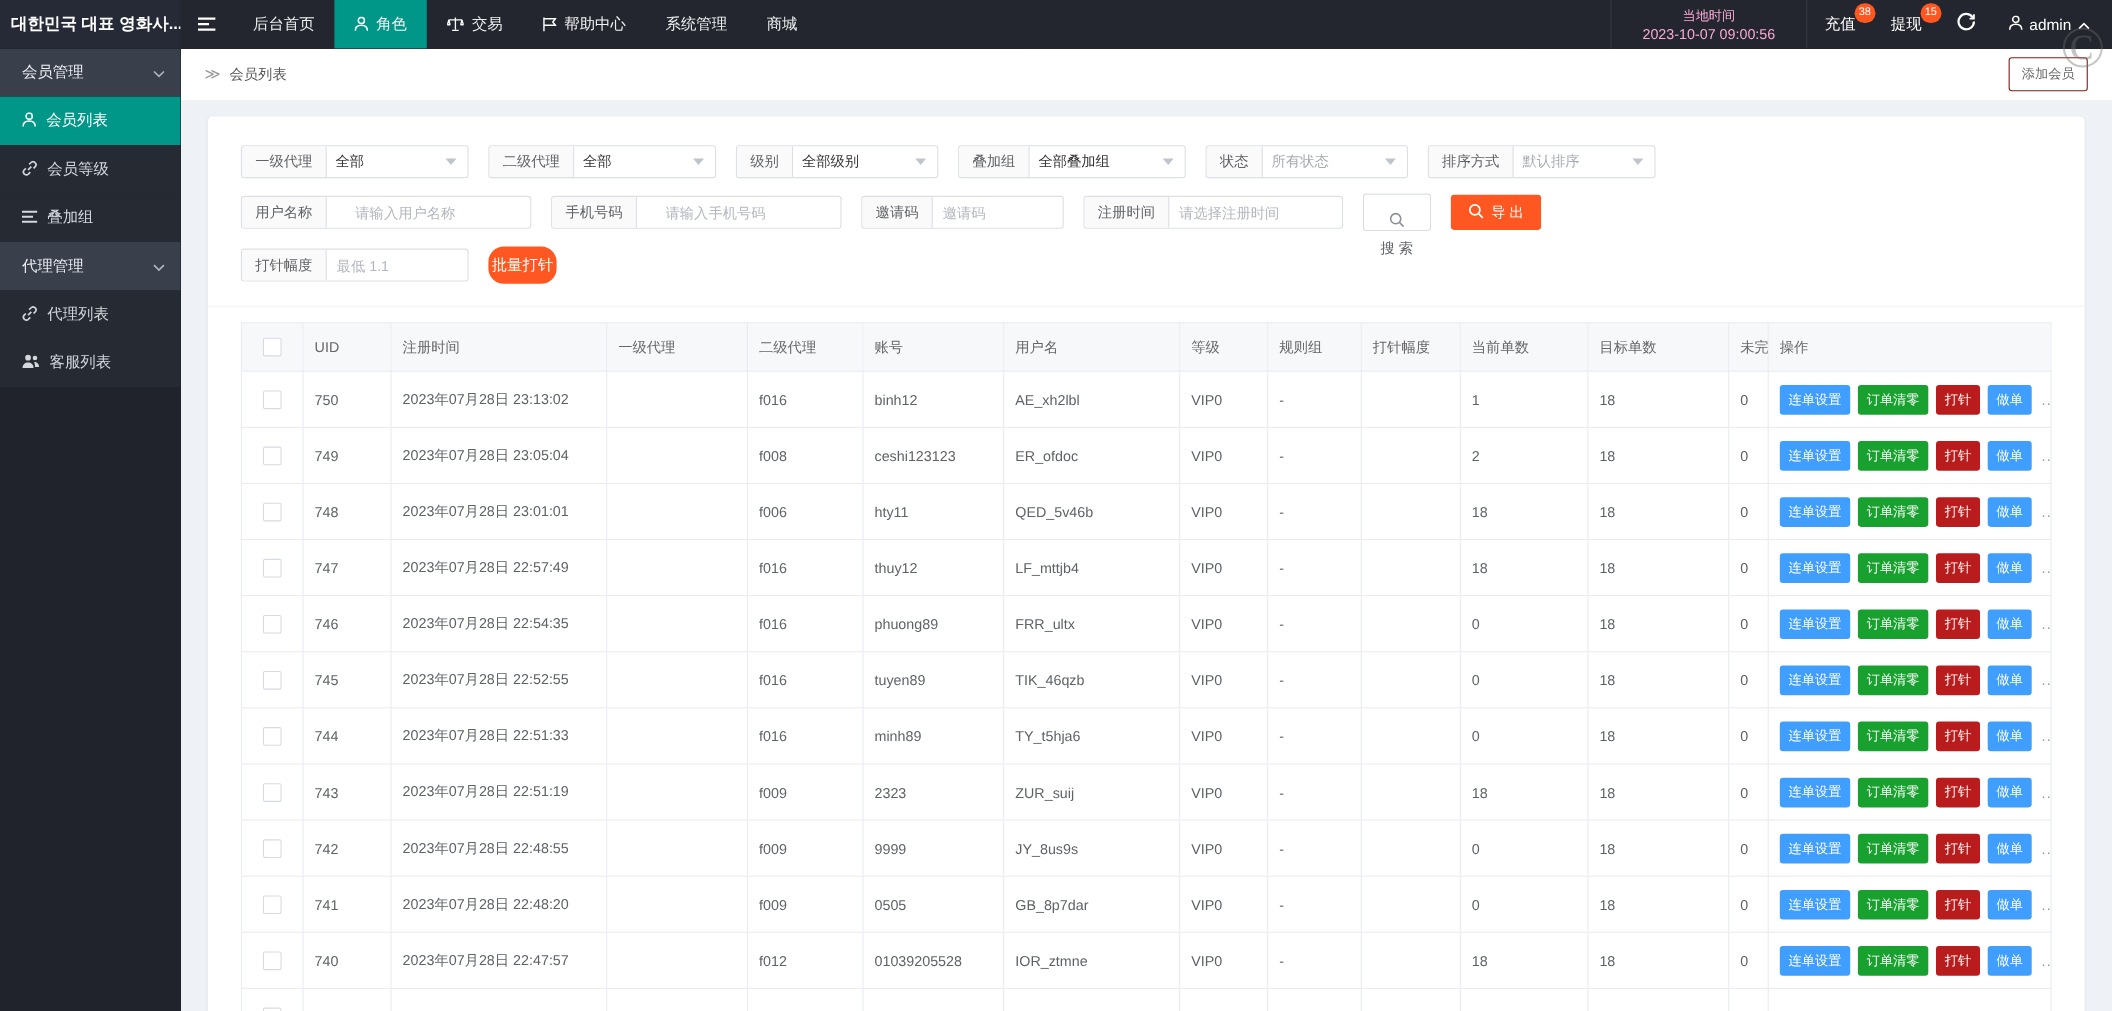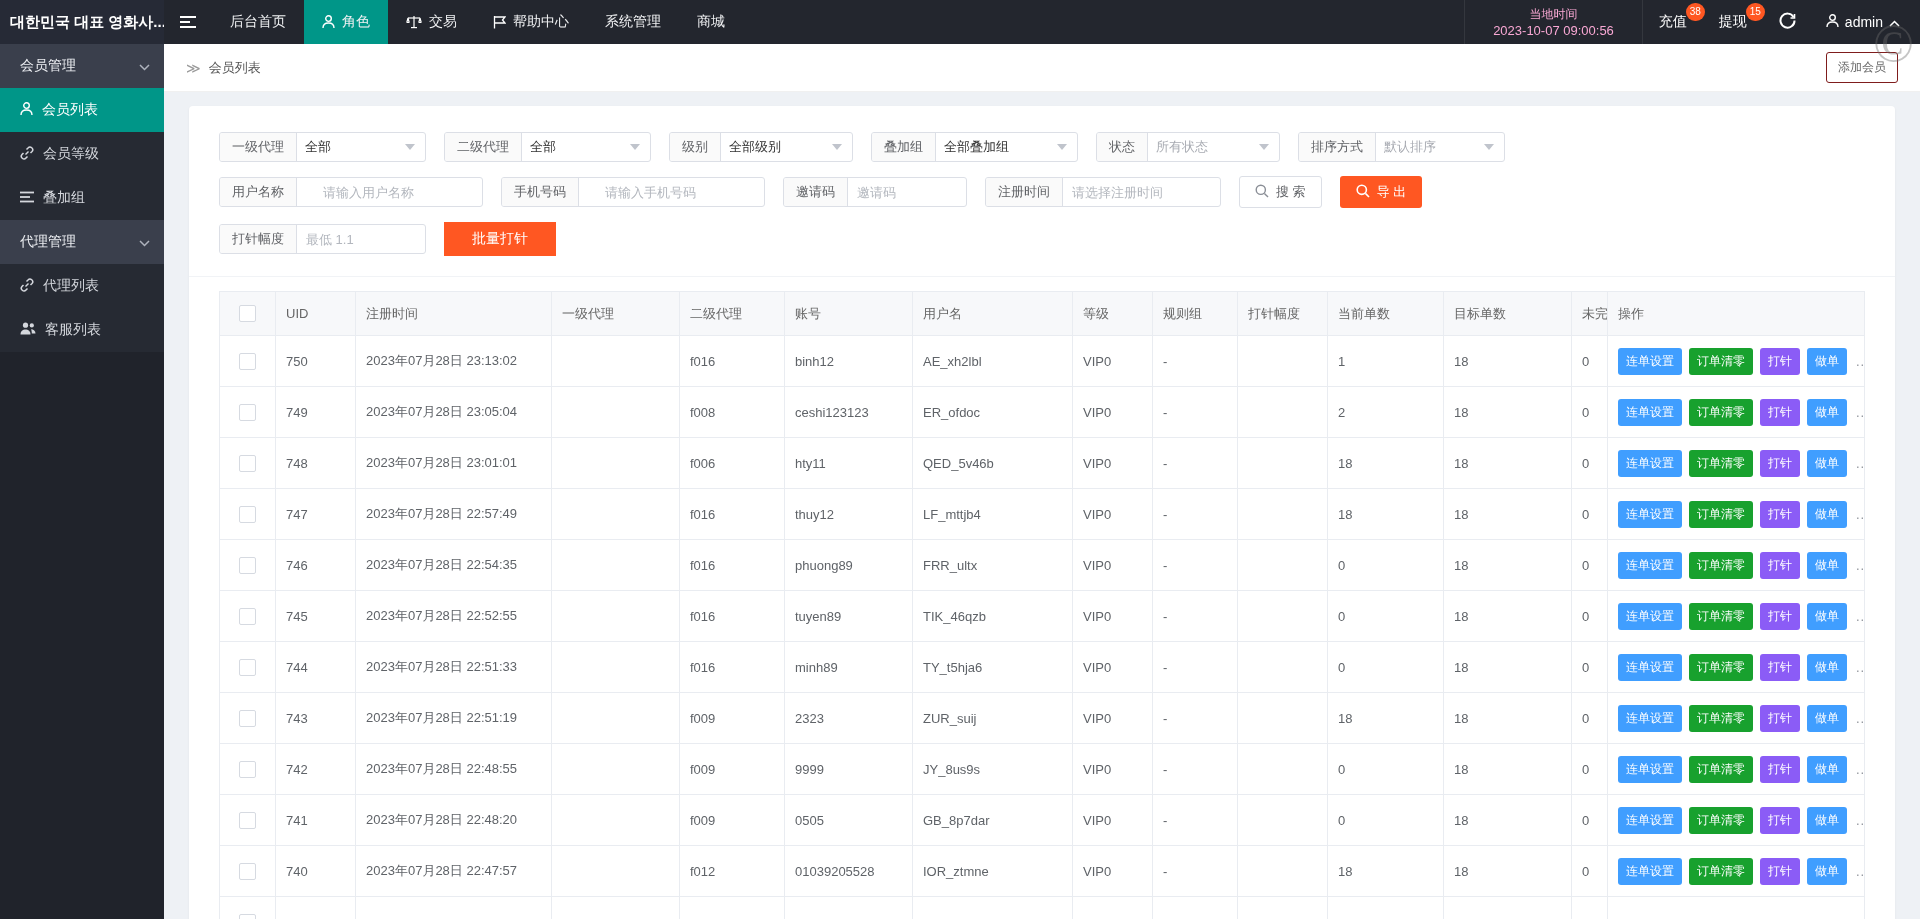--- a/index.html
+++ b/index.html
@@ -63,42 +63,42 @@
   .fvalue { flex:1; font-size:13px; color:#333; padding:0 8px; white-space:nowrap; overflow:hidden; }
   .fvalue.muted { color:#a8abb2; }
   .fcaret { flex:none; width:0; height:0; border-left:5px solid transparent;
     border-right:5px solid transparent; border-top:6px solid #c0c4cc; margin-right:10px; }
   .fctl input { border:none; outline:none; flex:1; font-size:13px; padding:0 9px; min-width:0;
     color:#333; font-family:inherit; background:transparent; }
   .fctl input::placeholder { color:#b3b7be; }
   .w205 { width:207px; } .w185 { width:184px; } .w225 { width:264px;gap:17px; } .w235 { width:236px; }
 
   .btn { border:none; cursor:pointer; font-family:inherit; }
-  .btn-search { display:flex; align-items:center; gap:7px; height:32px; padding:4px 15px;
-    background:#fff; border:1px solid #dcdfe6; border-radius:3px; color:#606266; font-size:13px; }
+  .btn-search { display:flex; align-items:center; gap:7px; height:32px; padding:16px 15px;
+    background:#fff; border:1px solid #dcdfe6; border-radius:3px; color:#606266; font-size:13px;flex-direction:column; }
   .btn-export { display:flex; align-items:center; gap:7px; height:32px; padding:0 16px;
     background:#ff5722; border-radius:3px; color:#fff; font-size:13px; }
-  .btn-batch { height:34px; padding:0 28px; background:#ff5722; border-radius:0;
+  .btn-batch { height:34px; padding:0 3px; background:#ff5722; border-radius:14px;
     color:#fff; font-size:14px; }
   .card-divider { border:none; border-top:1px solid #f1f3f6; margin:20px -30px 14px -30px; }
 
   
   table { width:100%; border-collapse:collapse; table-layout:fixed; }
   th, td { border:1px solid #e9ecf1; font-size:13px; text-align:left; padding:0 10px;
     white-space:nowrap; overflow:hidden; }
   thead th { background:#f7f8fa; color:#666; font-weight:normal; height:44px; }
   tbody td { height:51px; color:#5f6368; background:#fff; }
   .c-check { text-align:center; padding:0; }
   .checkbox { display:inline-block; width:17px; height:17px; border:1px solid #d6dae1;
     border-radius:2px; background:#fff; vertical-align:middle; cursor:pointer; }
   .op-btns { display:flex; align-items:center; gap:7px; }
   .tbtn { color:#fff; font-size:12px; padding:5px 8px; border-radius:3px; white-space:nowrap; }
   .b-blue { background:#409eff; }
   .b-green { background:#18a12e; }
-  .b-orange { background:#8b5cf6; }
+  .b-orange { background:#b91c1c; }
   .more-dots { color:#8f939a; font-size:13px; letter-spacing:1px; cursor:pointer; padding-left:2px; }
 
   
   .watermark { position:fixed; top:16px; right:6px; font-size:54px; line-height:1;
     color:rgba(110,110,110,.4); z-index:40; pointer-events:none;
     font-family:"Liberation Serif","DejaVu Serif",serif; }
 </style>
 </head>
 <body>
 

